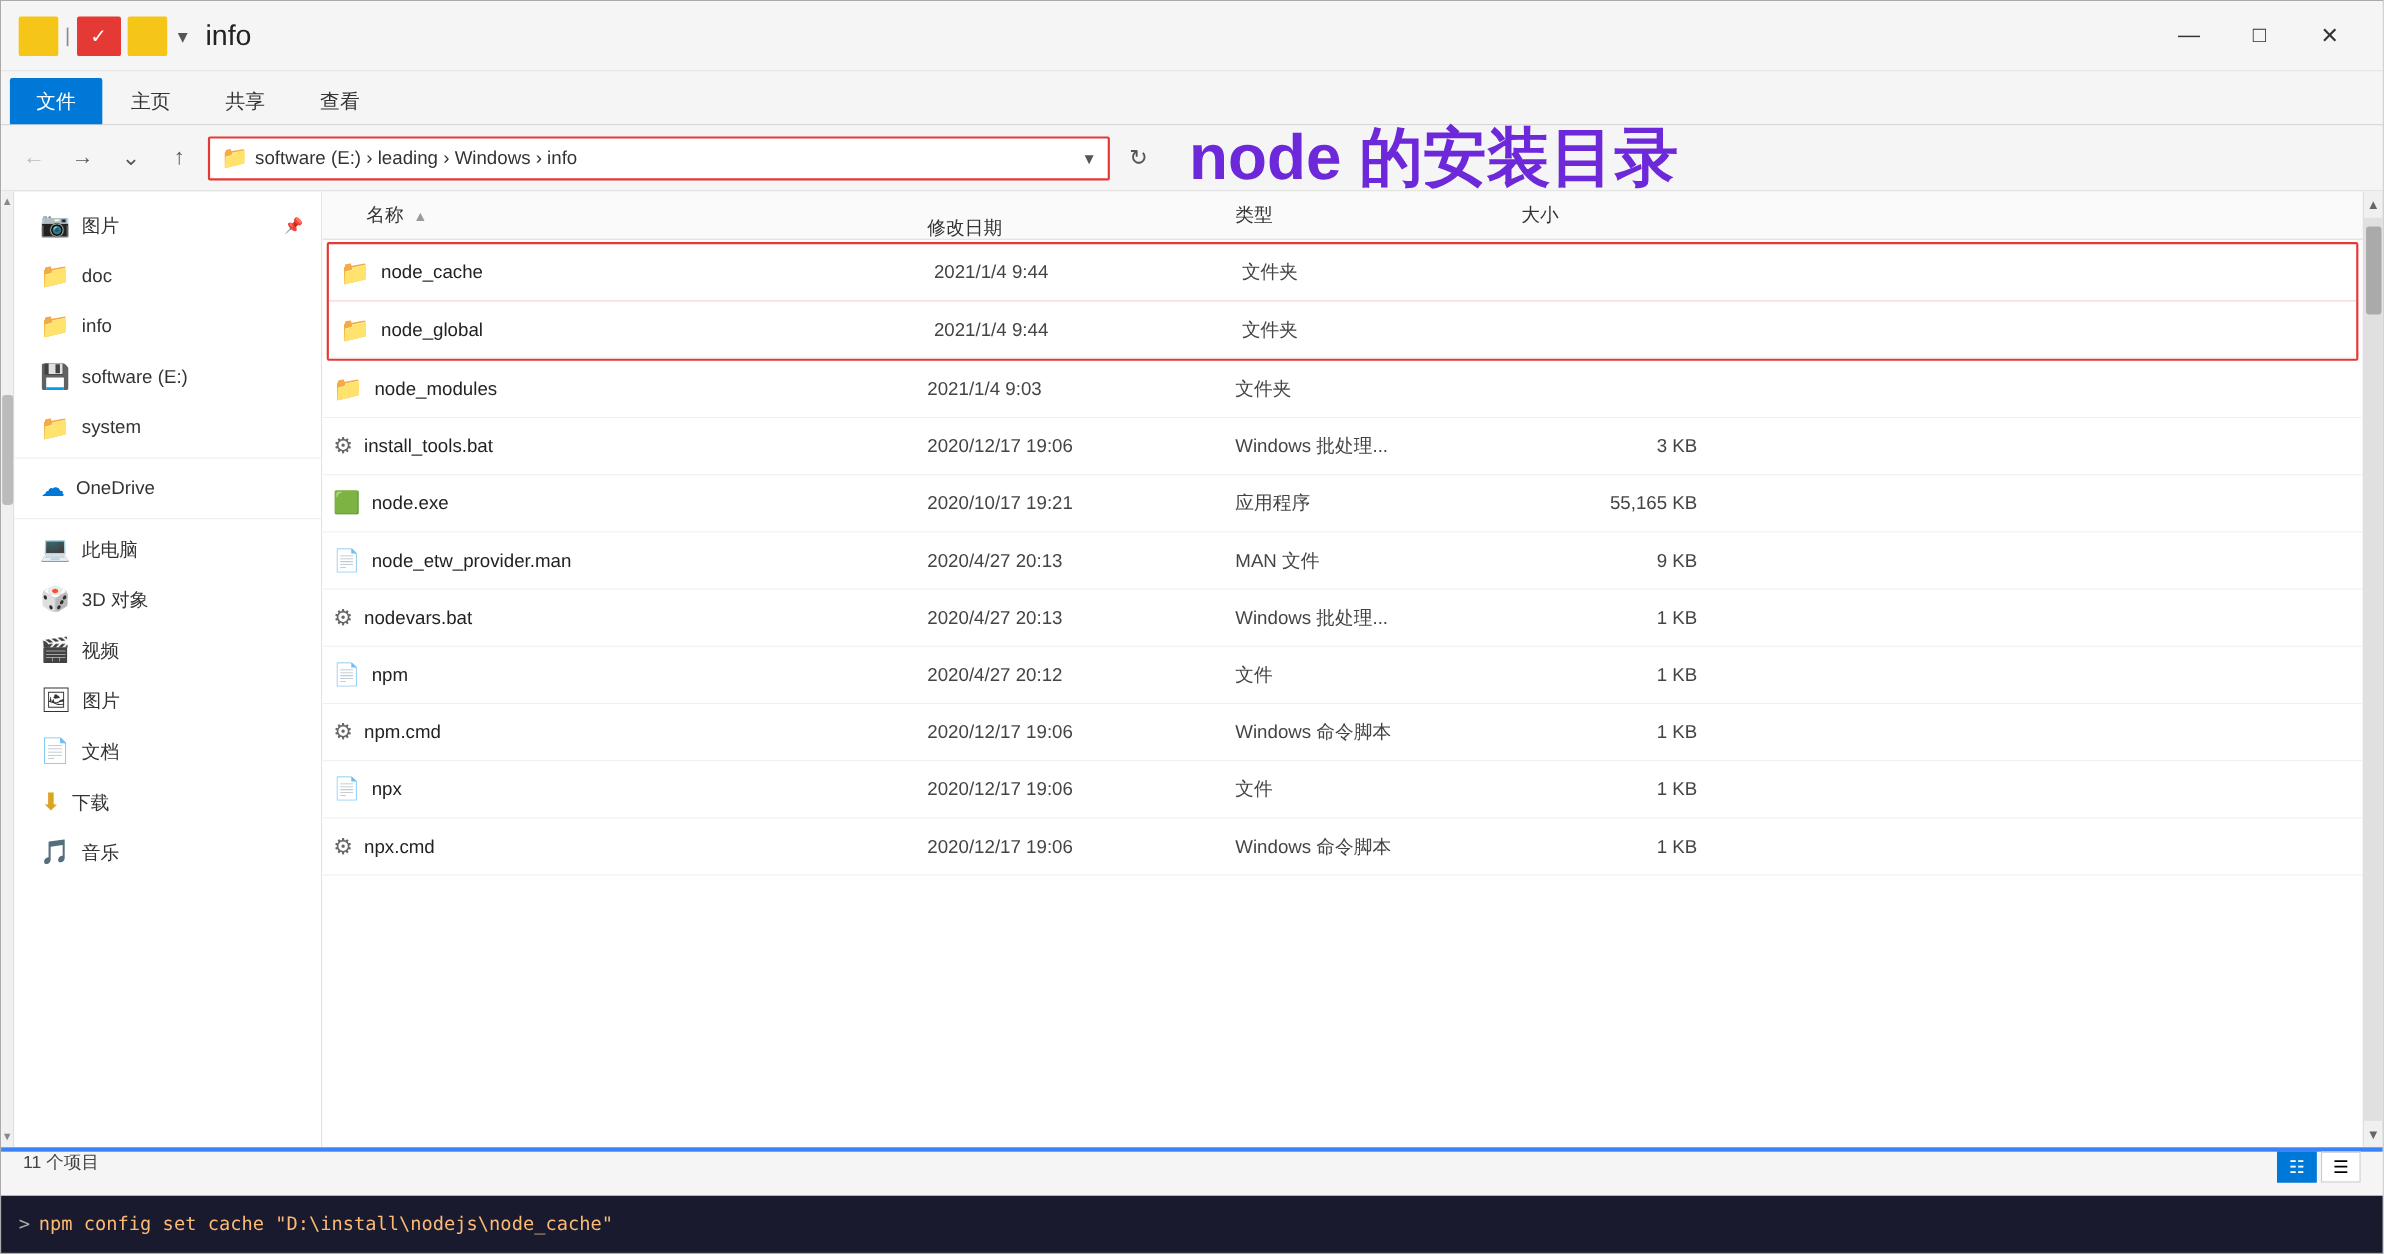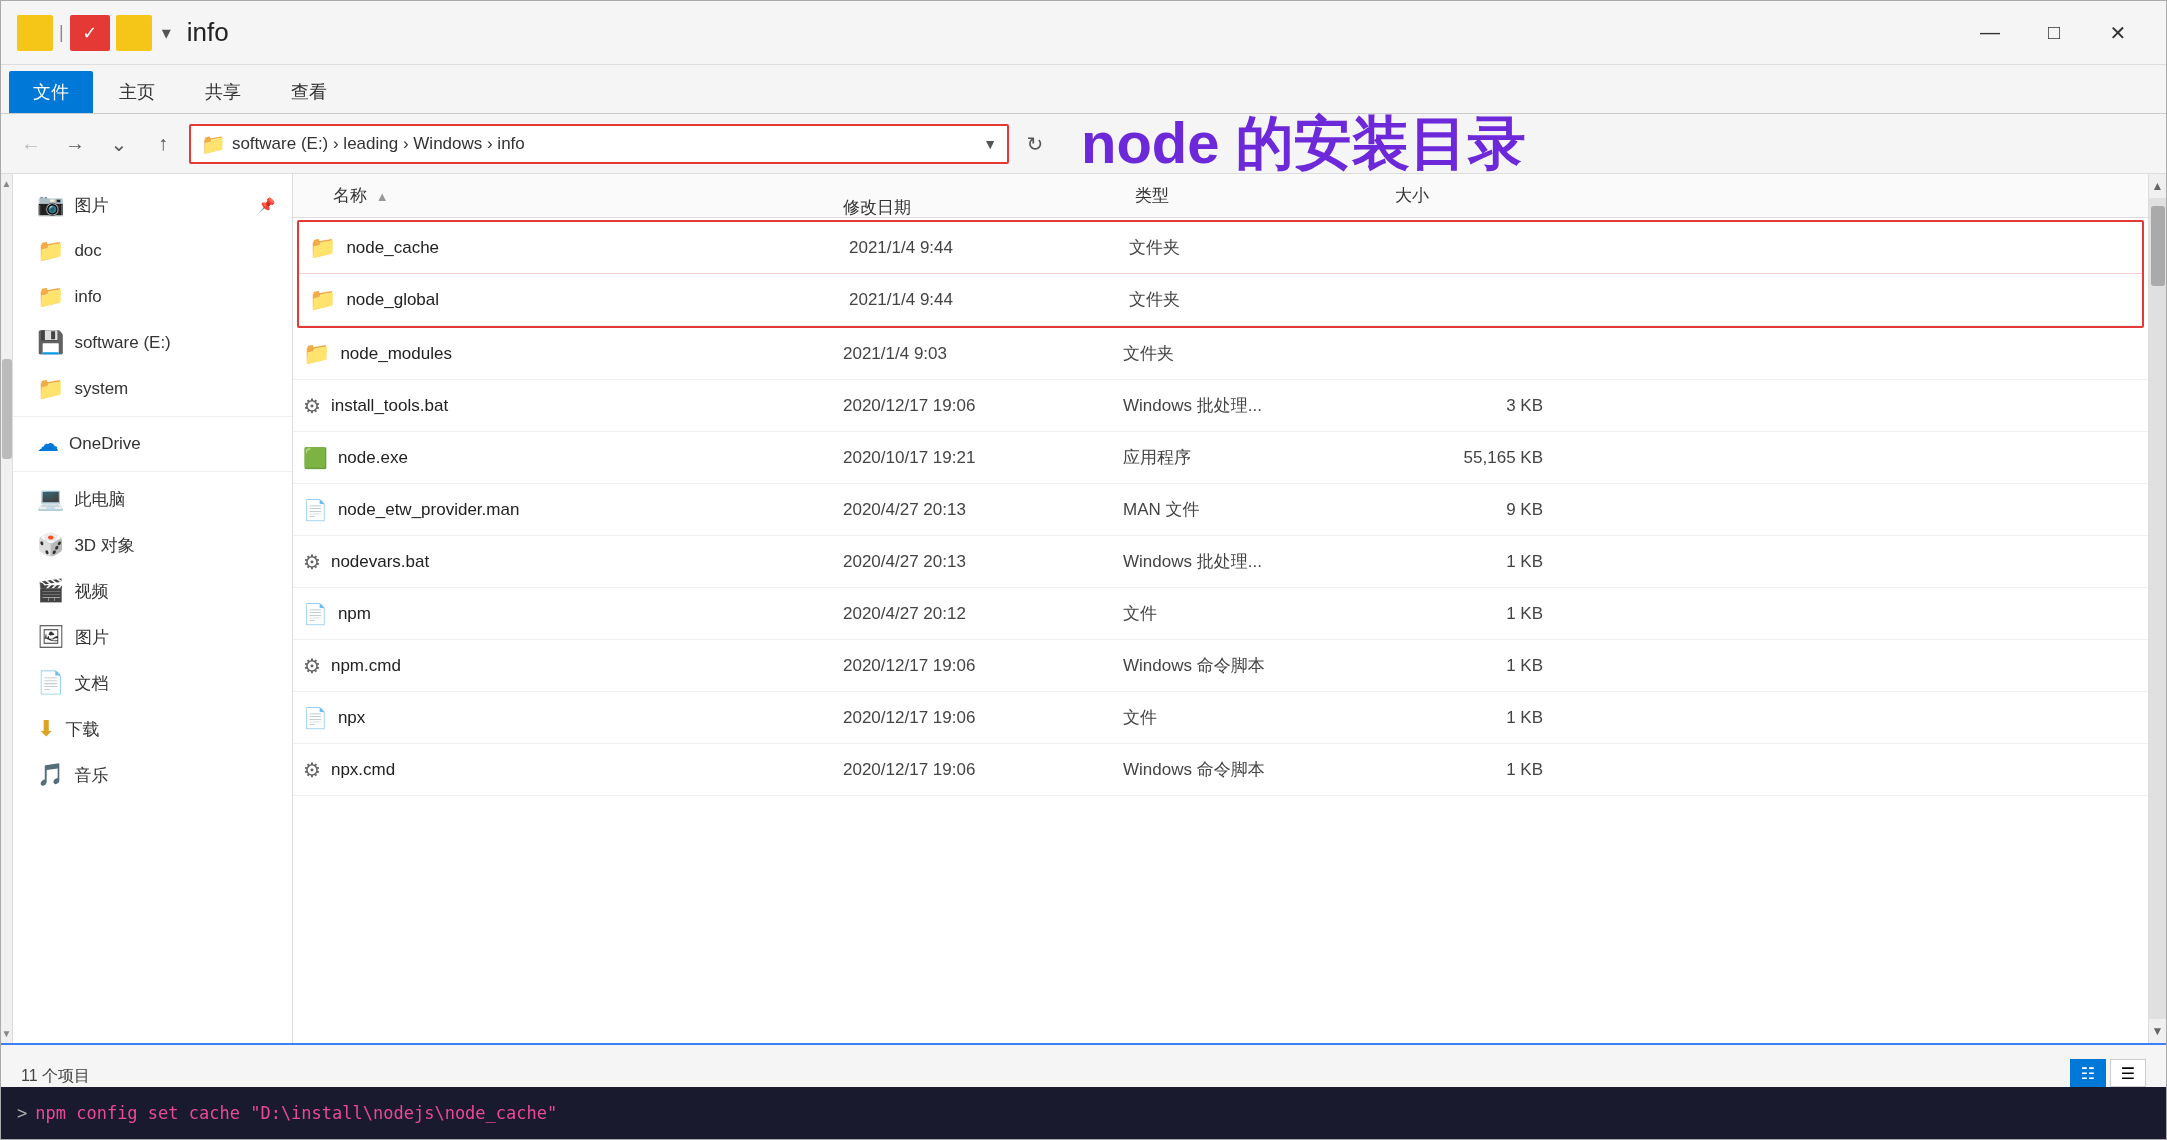--- a/index.html
+++ b/index.html
@@ -215,21 +215,21 @@
       align-items: center;
       border-bottom: 1px solid #ddd;
       padding: 0 10px;
       background: #fafafa;
       font-size: 17px;
       color: #333;
       flex-shrink: 0;
     }
     .col-name { flex: 0 0 540px; padding-left: 30px; }
     .col-date { flex: 0 0 280px; margin-top: 24px; }
-    .col-type { flex: 0 0 260px; margin-left: 12px; }
+    .col-type { flex: 0 0 260px; }
     .col-size { flex: 0 0 180px; }
     .col-arrow { font-size: 13px; color: #999; margin-left: 4px; }
 
     .file-list {
       flex: 1;
       overflow-y: auto;
     }
 
     .file-row {
       display: flex;
@@ -253,23 +253,23 @@
     .file-icon-exe { font-size: 20px; color: #2e7d32; }
     .file-icon-file { font-size: 20px; color: #aaa; }
     .file-date-cell { flex: 0 0 280px; color: #444; }
     .file-type-cell { flex: 0 0 260px; color: #444; }
     .file-size-cell { flex: 0 0 180px; color: #444; text-align: right; padding-right: 20px; }
 
     
     .status-bar {
       height: 44px;
       background: #f5f5f5;
-      border-top: 2px solid #3b82f6;
-      display: flex;
-      align-items: flex-end;
+      border-top: 4px solid #3b82f6;
+      display: flex;
+      align-items: flex-start;
       padding: 0 20px;
       font-size: 16px;
       color: #444;
       flex-shrink: 0;
     }
     .status-right {
       margin-left: auto;
       display: flex;
       gap: 4px;
     }
@@ -289,21 +289,21 @@
       background: #1a1a2e;
       display: flex;
       align-items: center;
       padding: 0 16px;
       font-size: 17px;
       color: #ddd;
       flex-shrink: 0;
       font-family: monospace;
     }
     .terminal-prompt { color: #aaa; margin-right: 8px; }
-    .terminal-cmd { color: #ec4899; }
+    .terminal-cmd { color: #fdba74; }
 
     
     .right-scrollbar {
       width: 18px;
       background: #f0f0f0;
       border-left: 1px solid #ddd;
       display: flex;
       flex-direction: column;
       align-items: center;
       flex-shrink: 0;

